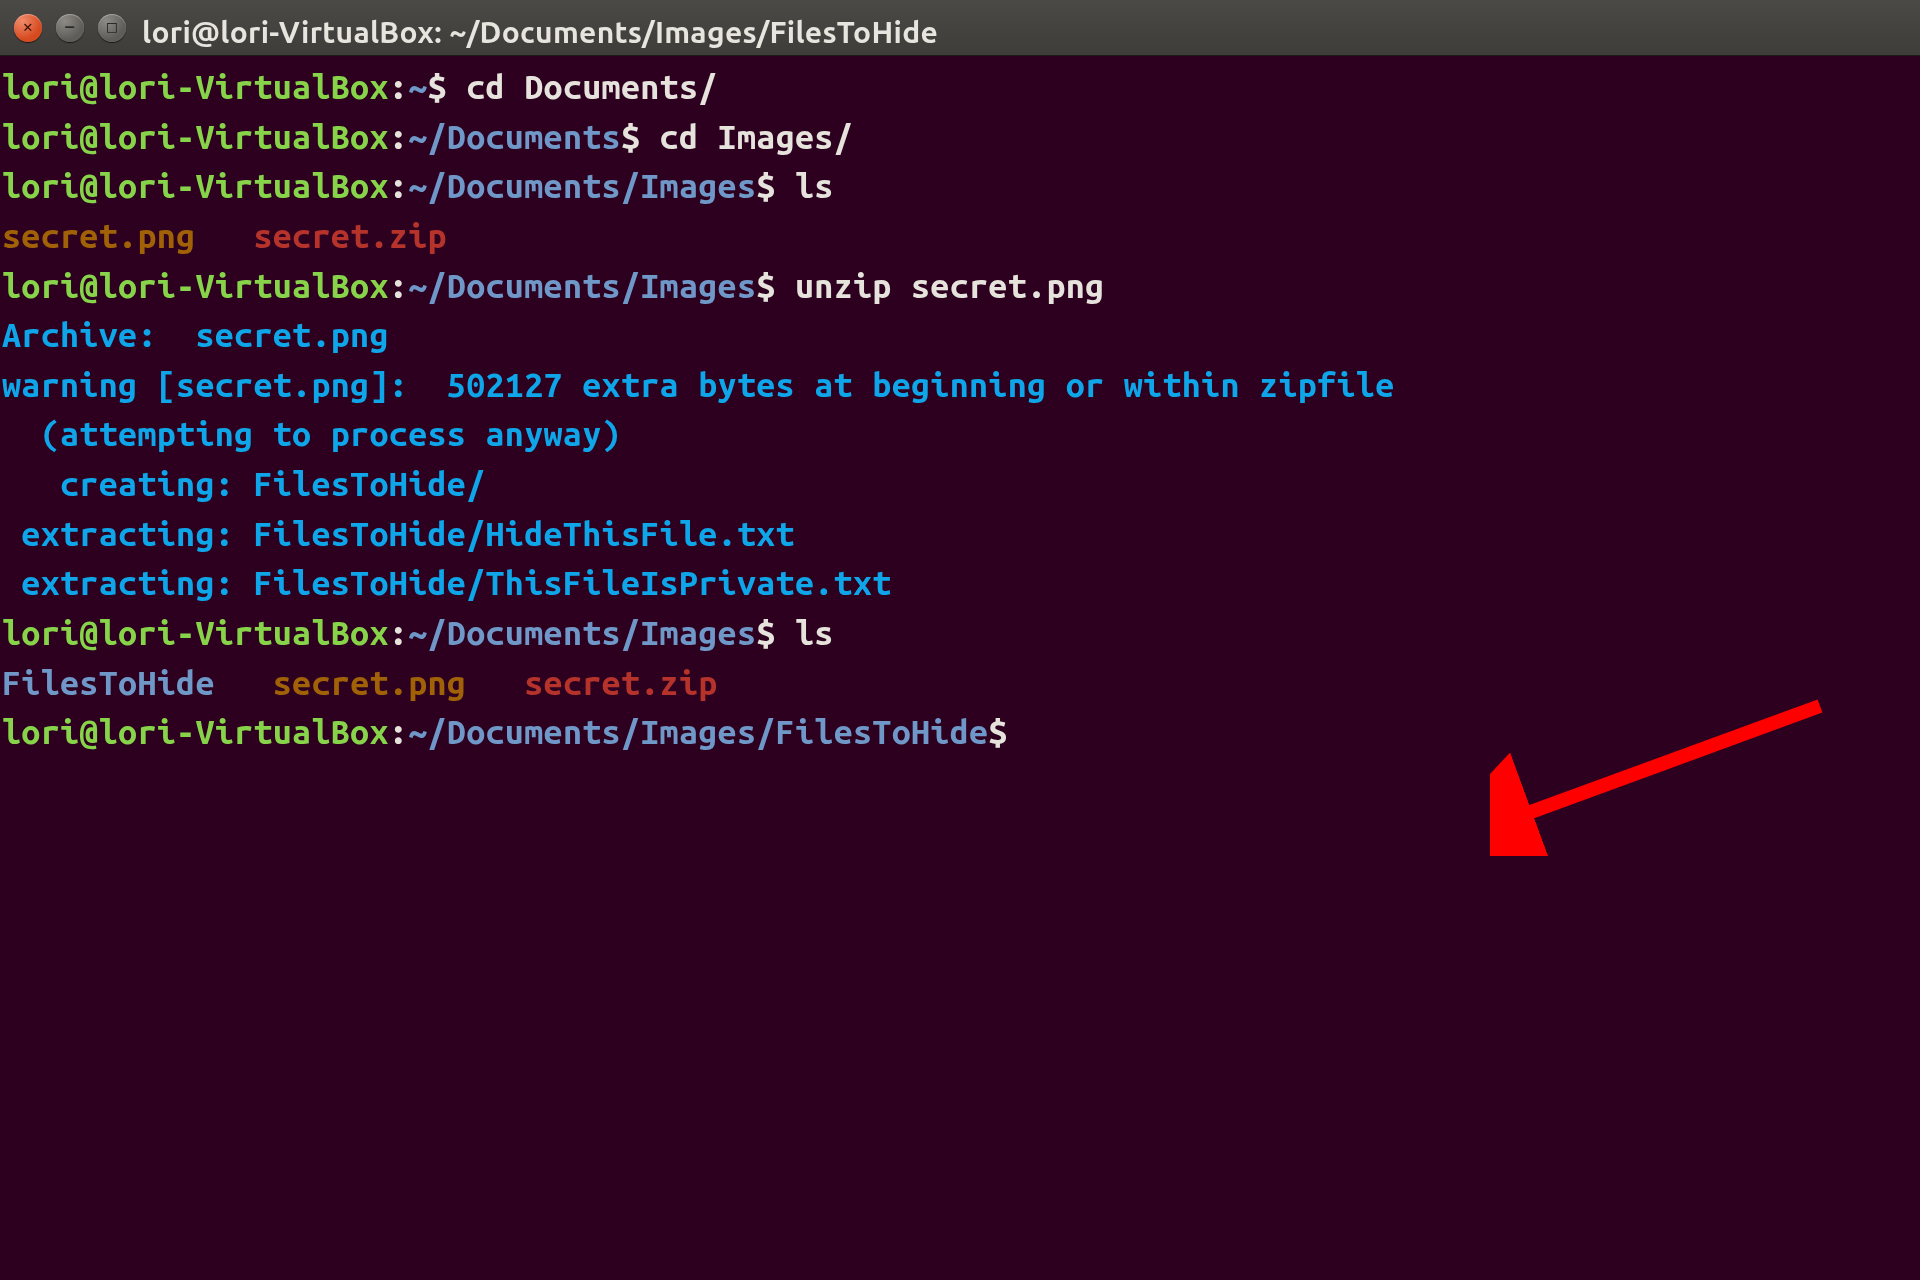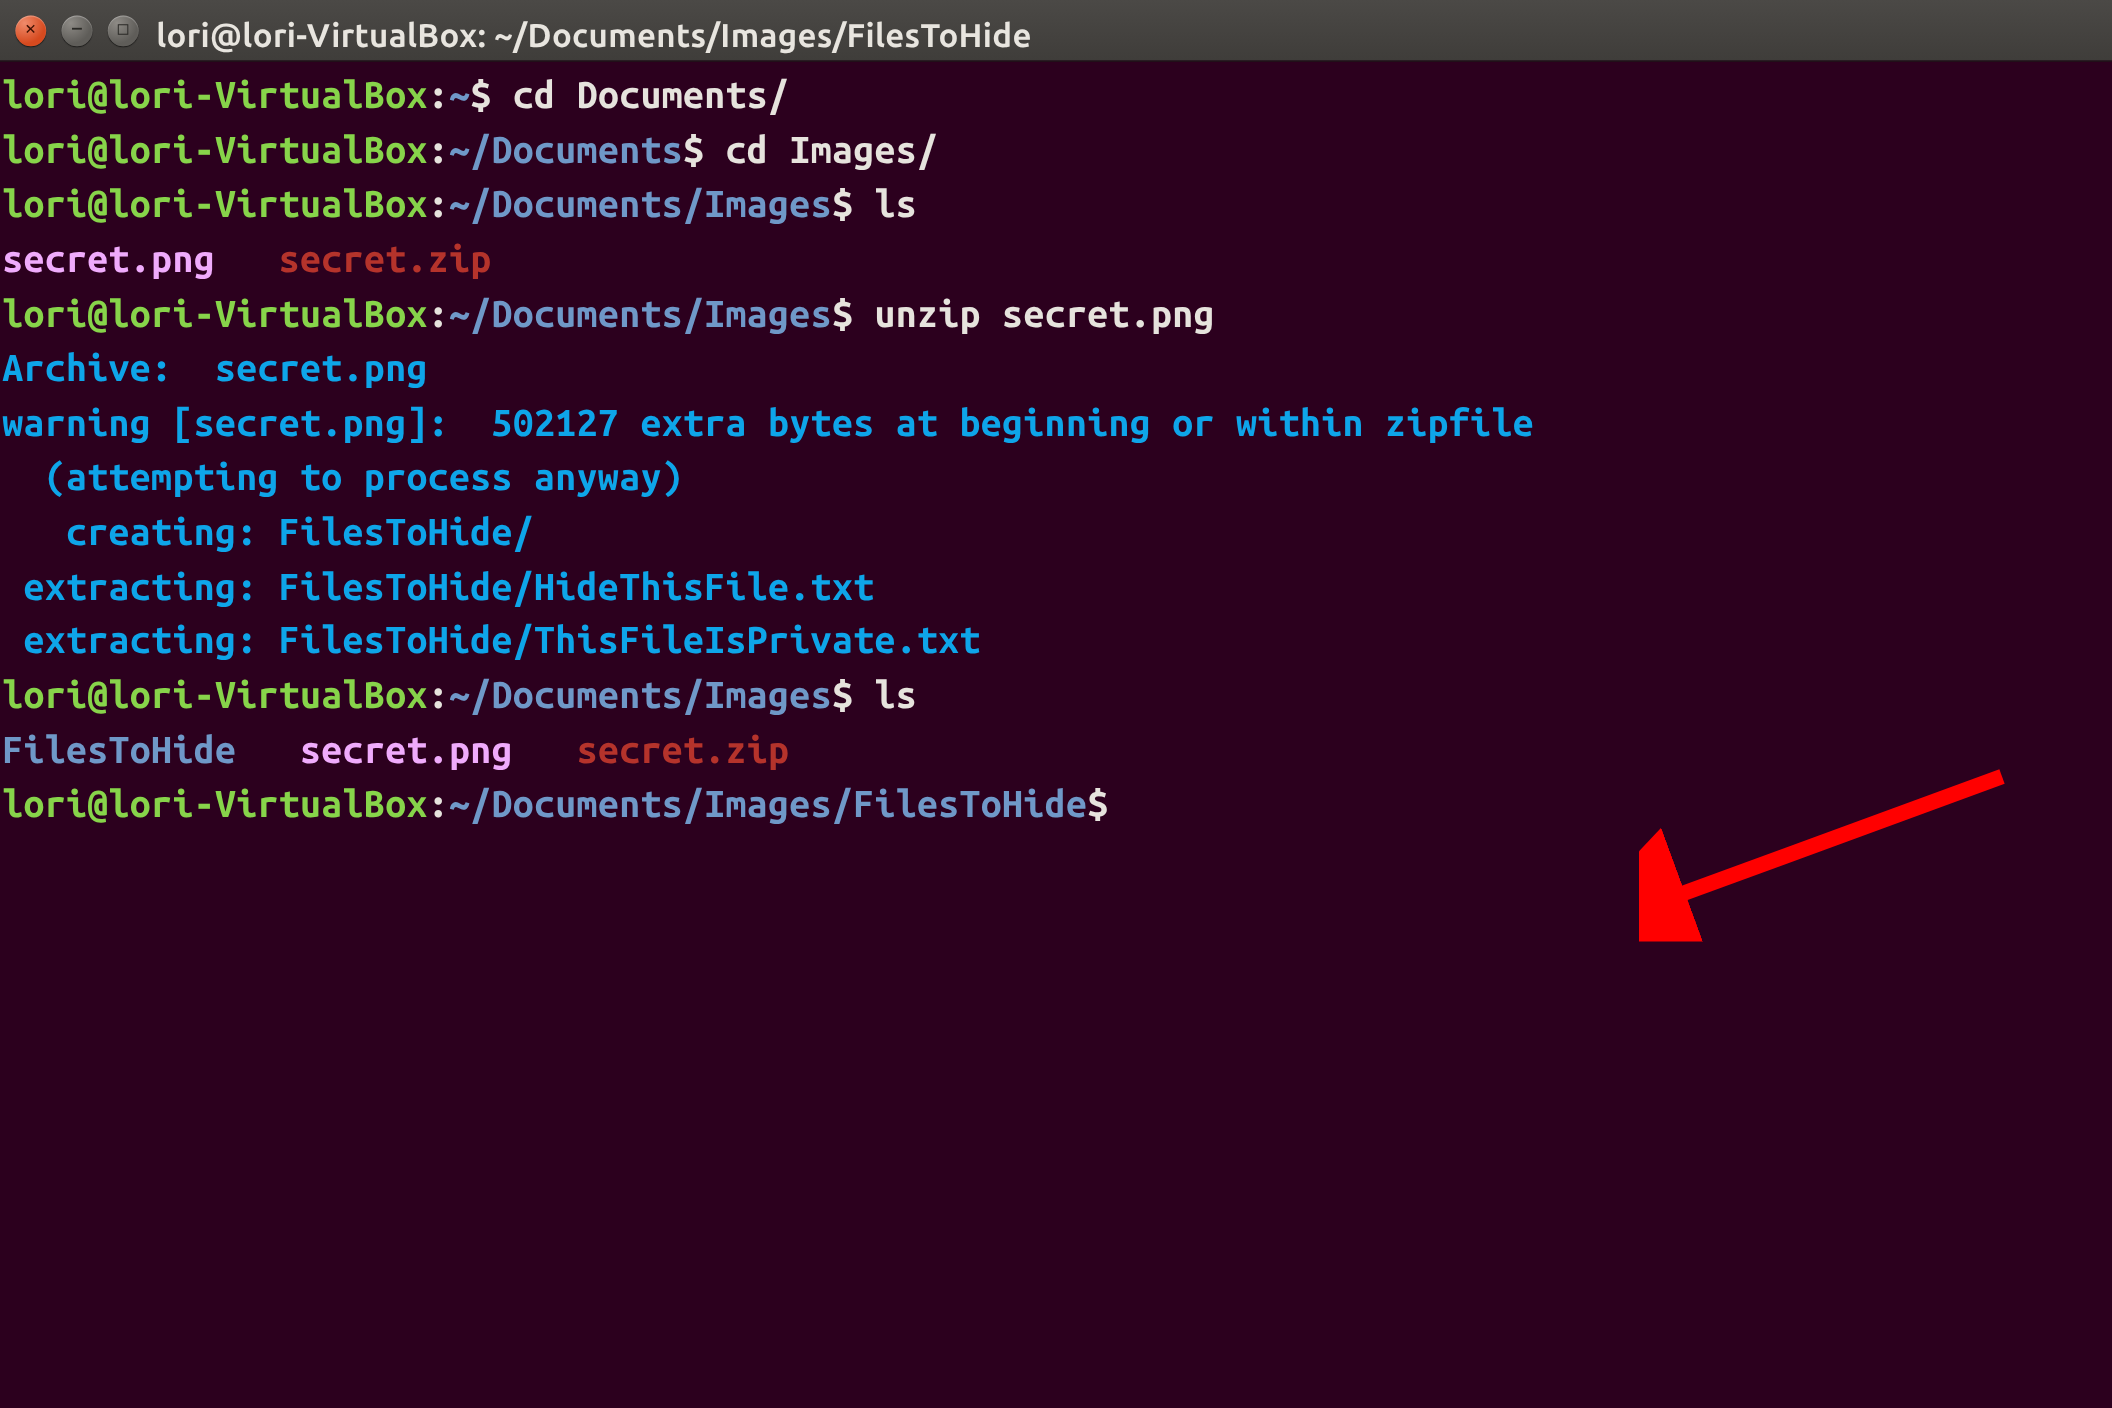--- a/index.html
+++ b/index.html
@@ -49,21 +49,21 @@
     padding: 6px 0 0 0;
     color: #e6e3dd;
   }
   .line { white-space: pre; padding-left: 2px; }
   .user-host { color: #87d44a; }    
   .colon     { color: #e6e3dd; }
   .tilde     { color: #6f98c8; }    
   .pathseg   { color: #6f98c8; margin-top: 48px; }
   .dollar    { color: #e6e3dd; }
   .cmd       { color: #e6e3dd; }
-  .file-img  { color: #f0abfc; text-align: center; }    
+  .file-img  { color: #a16207; text-align: center; }    
   .file-zip  { color: #b5332b; }    
   .dir       { color: #6f98c8; }    
   .out       { color: #0ea5e9; }
 
   
   .arrow {
     position: absolute;
     pointer-events: none;
   }
 </style>

